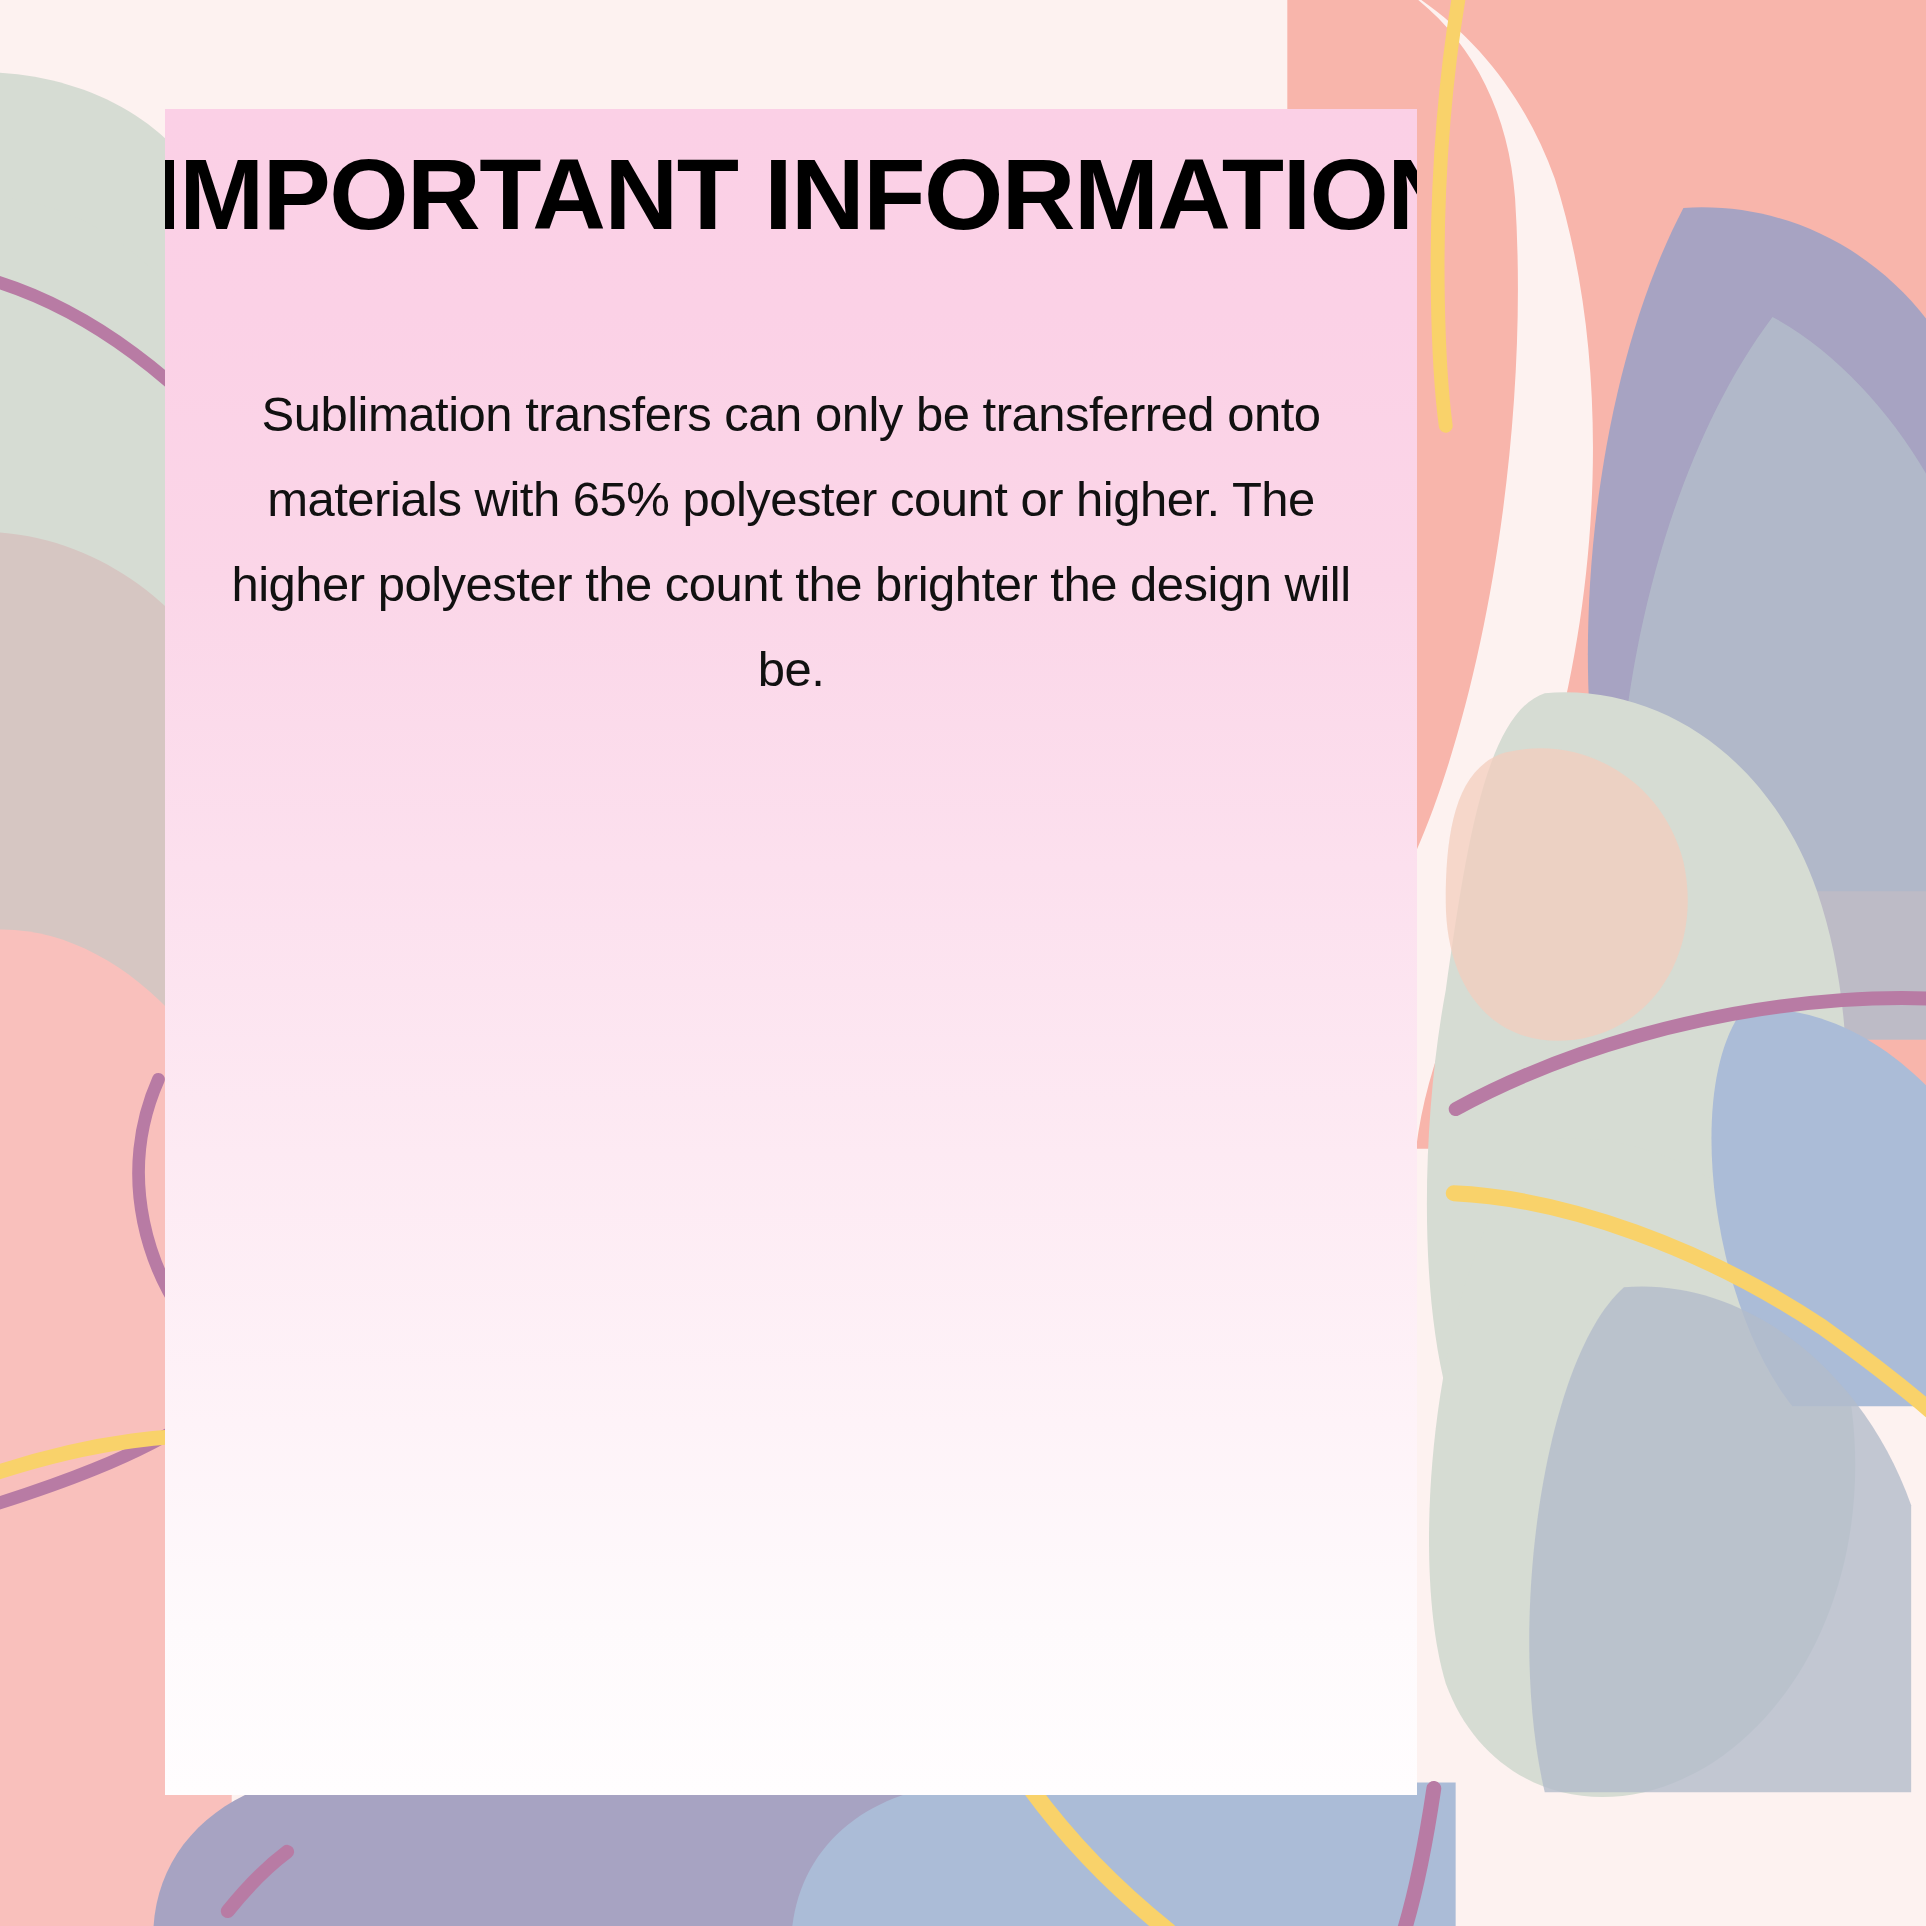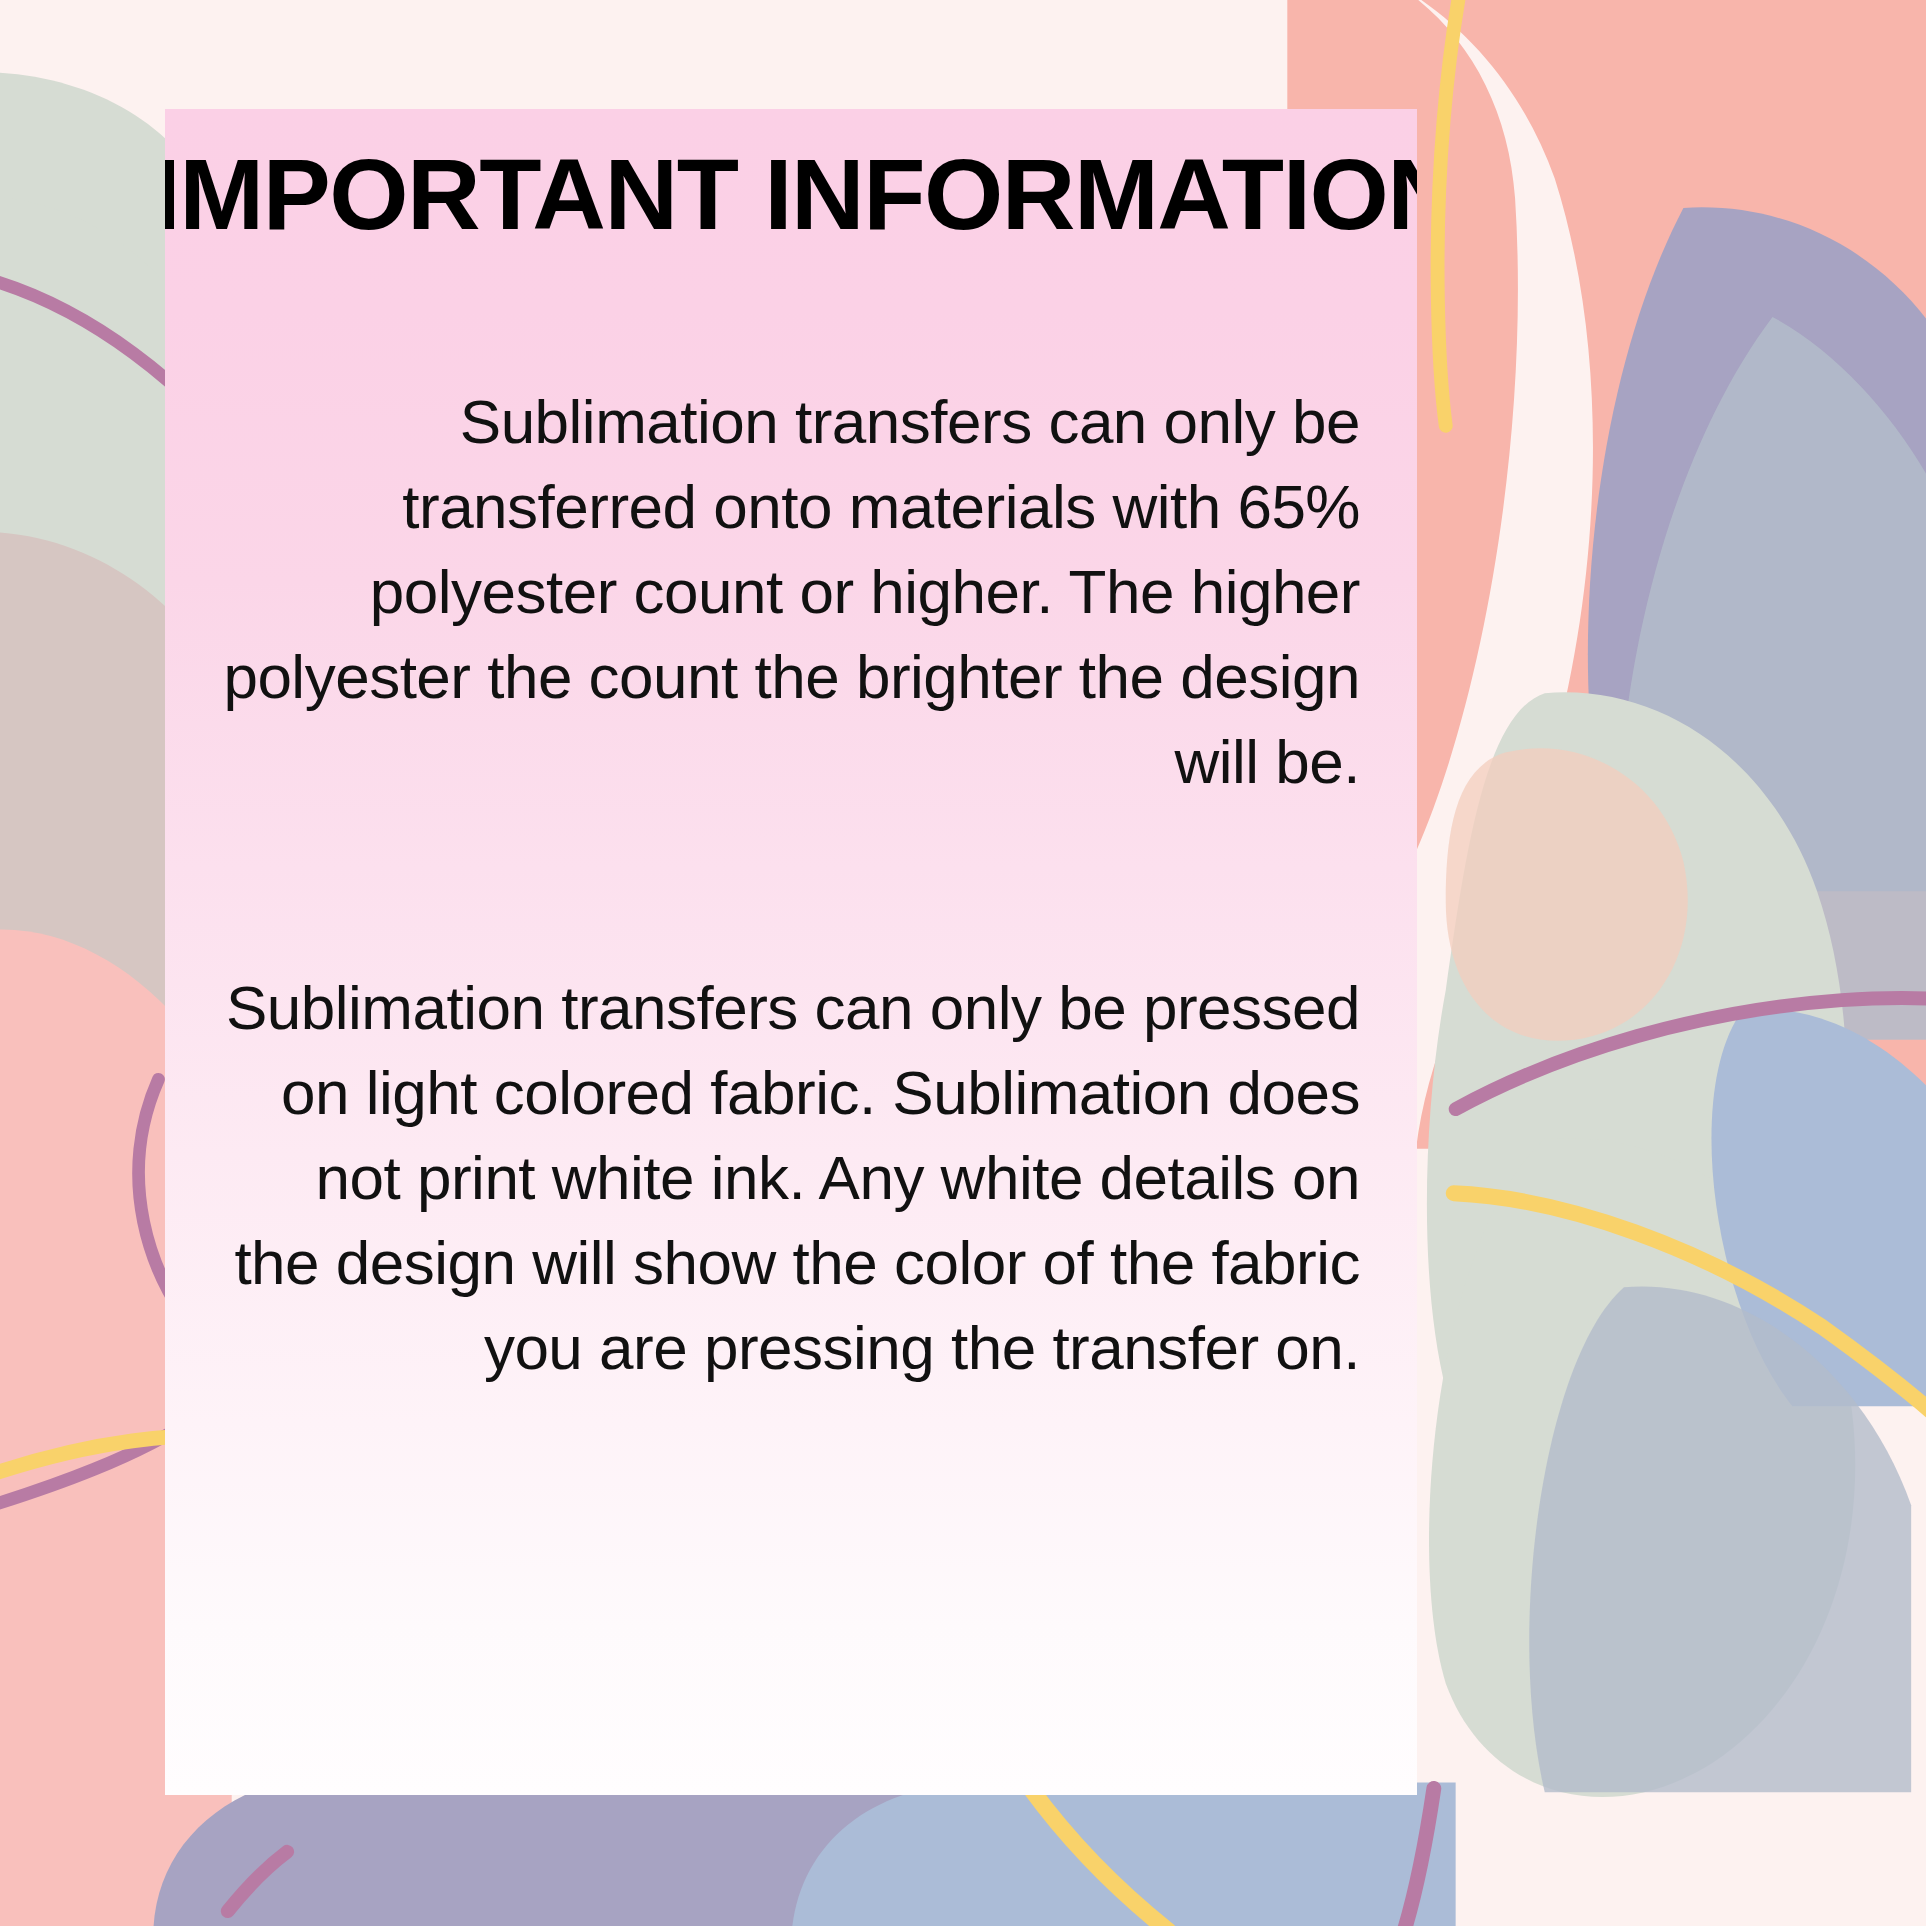--- a/index.html
+++ b/index.html
@@ -68,28 +68,28 @@
   }
 
   #card-body {
     position: absolute;
     left: 46px;
     right: 46px;
     top: 259px;
   }
 
   .body-para {
-    text-align: right;
+    text-align: center;
     font-family: "Liberation Sans", sans-serif;
     font-weight: 400;
-    font-size: 62px;
+    font-size: 49px;
     line-height: 85px;
     color: #111111;
     letter-spacing: -0.5px;
-    margin: 11px;
+    margin: 4px;
   }
 
   .para-gap {
     height: 139px;
   }
 </style>
 </head>
 <body>
 
 <div id="canvas">
@@ -166,19 +166,18 @@
     </g>
   </svg>
 
   <div id="info-card">
 
     <div id="card-title">IMPORTANT INFORMATION</div>
 
     <div id="card-body">
       <p class="body-para">Sublimation transfers can only be transferred onto materials with 65% polyester count or higher. The higher polyester the count the brighter the design will be.</p>
       <div class="para-gap"></div>
-      <p class="body-para">Sublimation transfers can only be pressed on light colored fabric. Sublimation does not print white ink. Any white details on the design will show the color of the fabric you are pressing the transfer on.</p>
     </div>
 
   </div>
 
 </div>
 
 
 </body></html>

